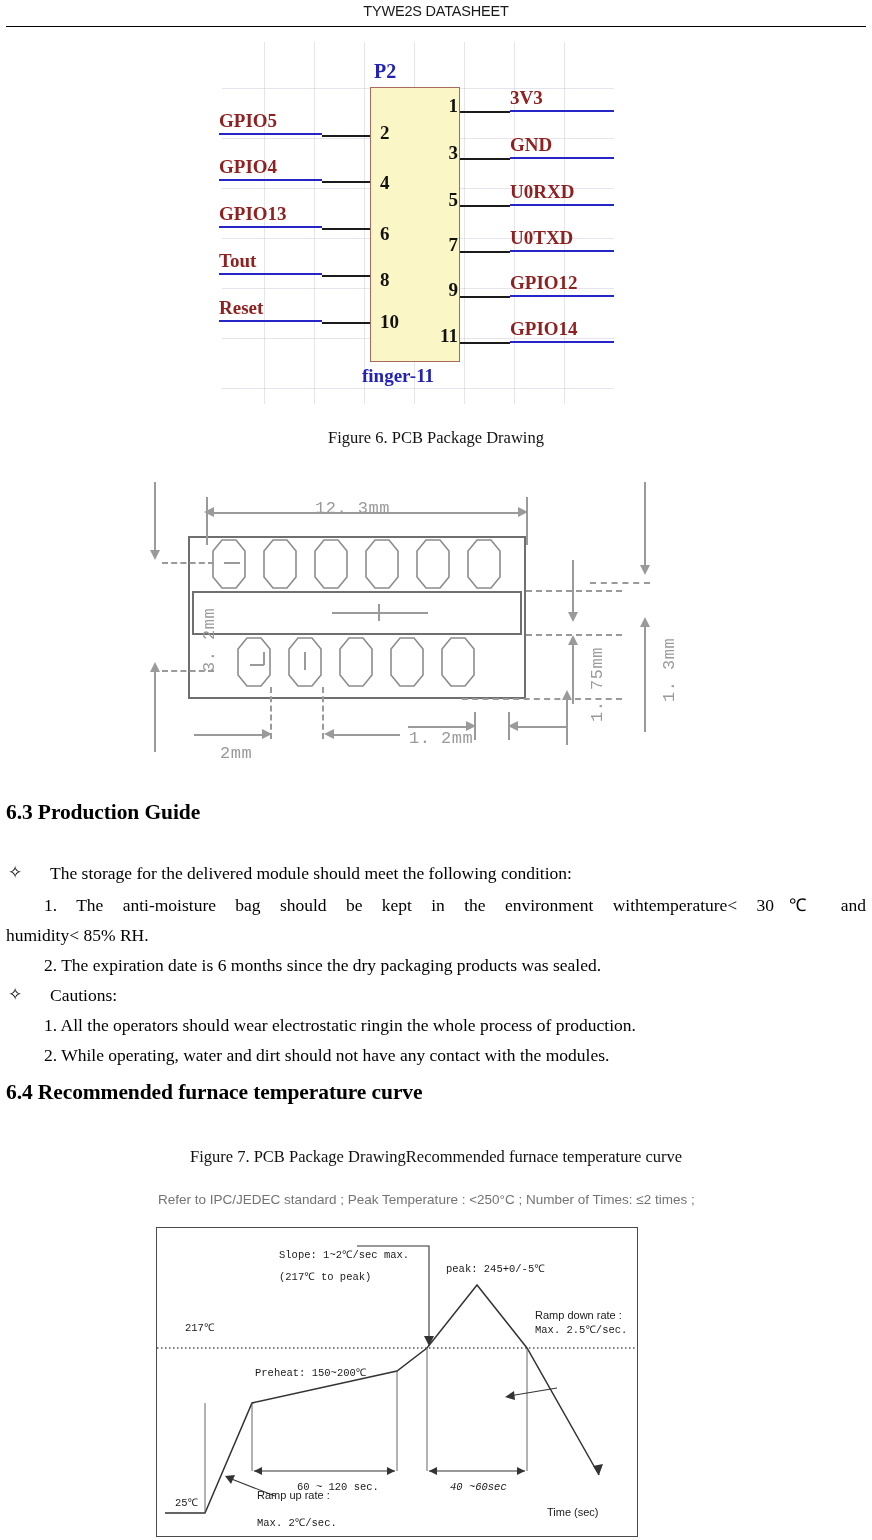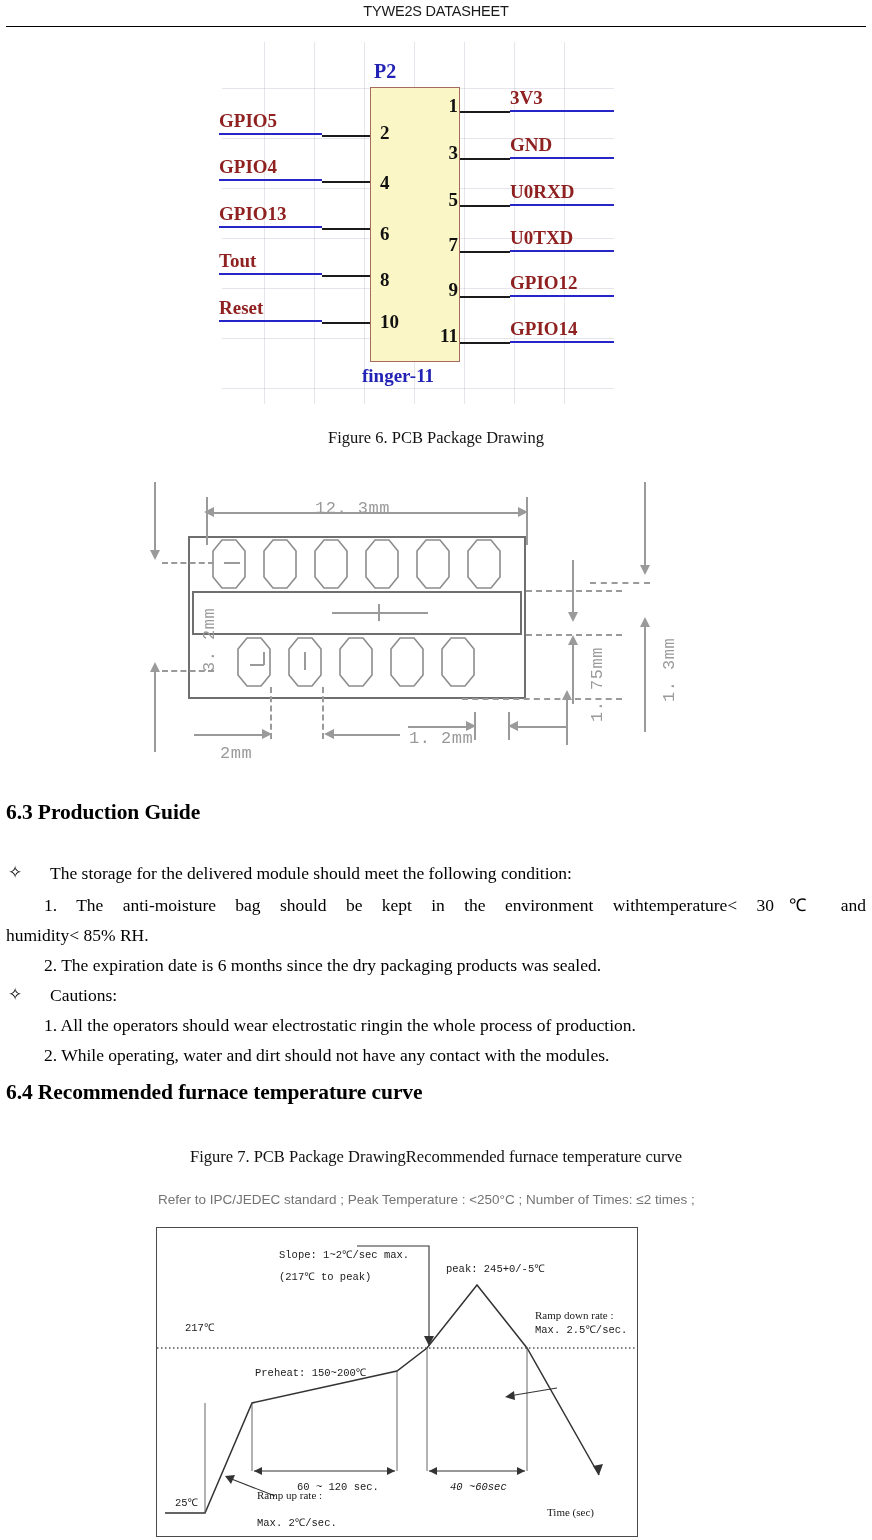--- a/index.html
+++ b/index.html
@@ -218,21 +218,21 @@
   .rf-text {
     position: absolute;
     font-family: "Liberation Mono", monospace;
     font-size: 10.5px;
     color: #1a1a1a;
     white-space: nowrap;
     line-height: 14px;
   }
   .rf-serif {
     position: absolute;
-    font-family: Liberation Serif, serif;
+    font-family: Liberation Sans, sans-serif;
     font-size: 11px;
     color: #1a1a1a;
     white-space: nowrap;
     line-height: 14px;
   }
 </style>
 </head>
 <body>
 
 <div class="page-header">

